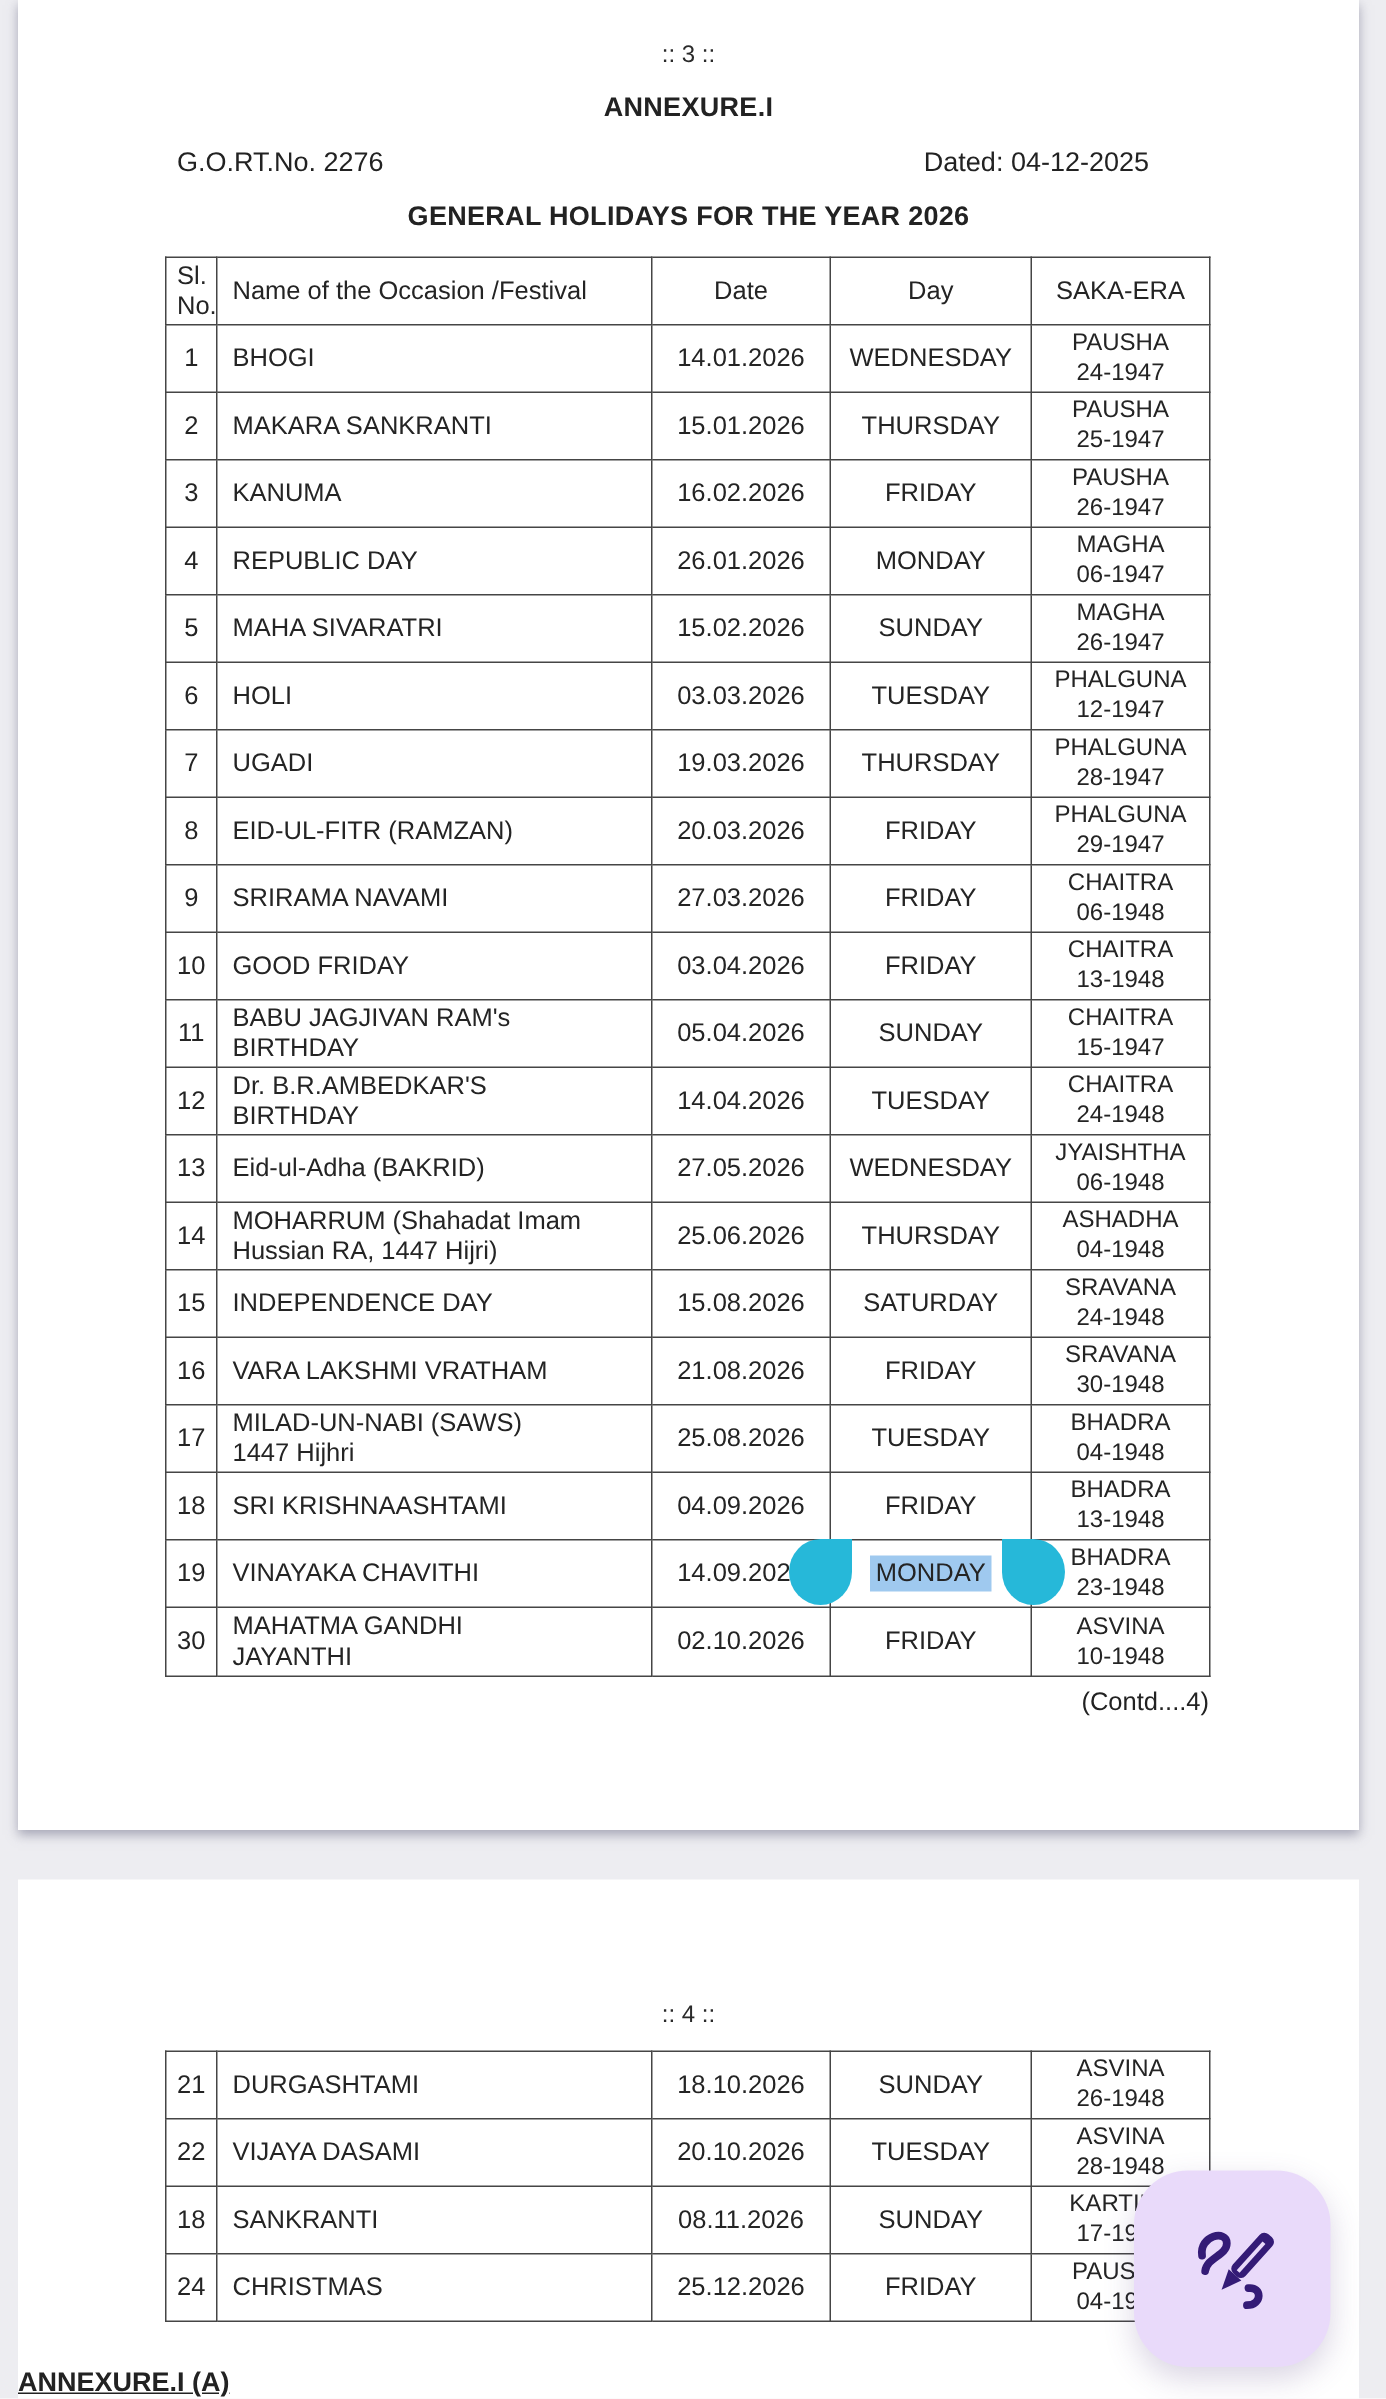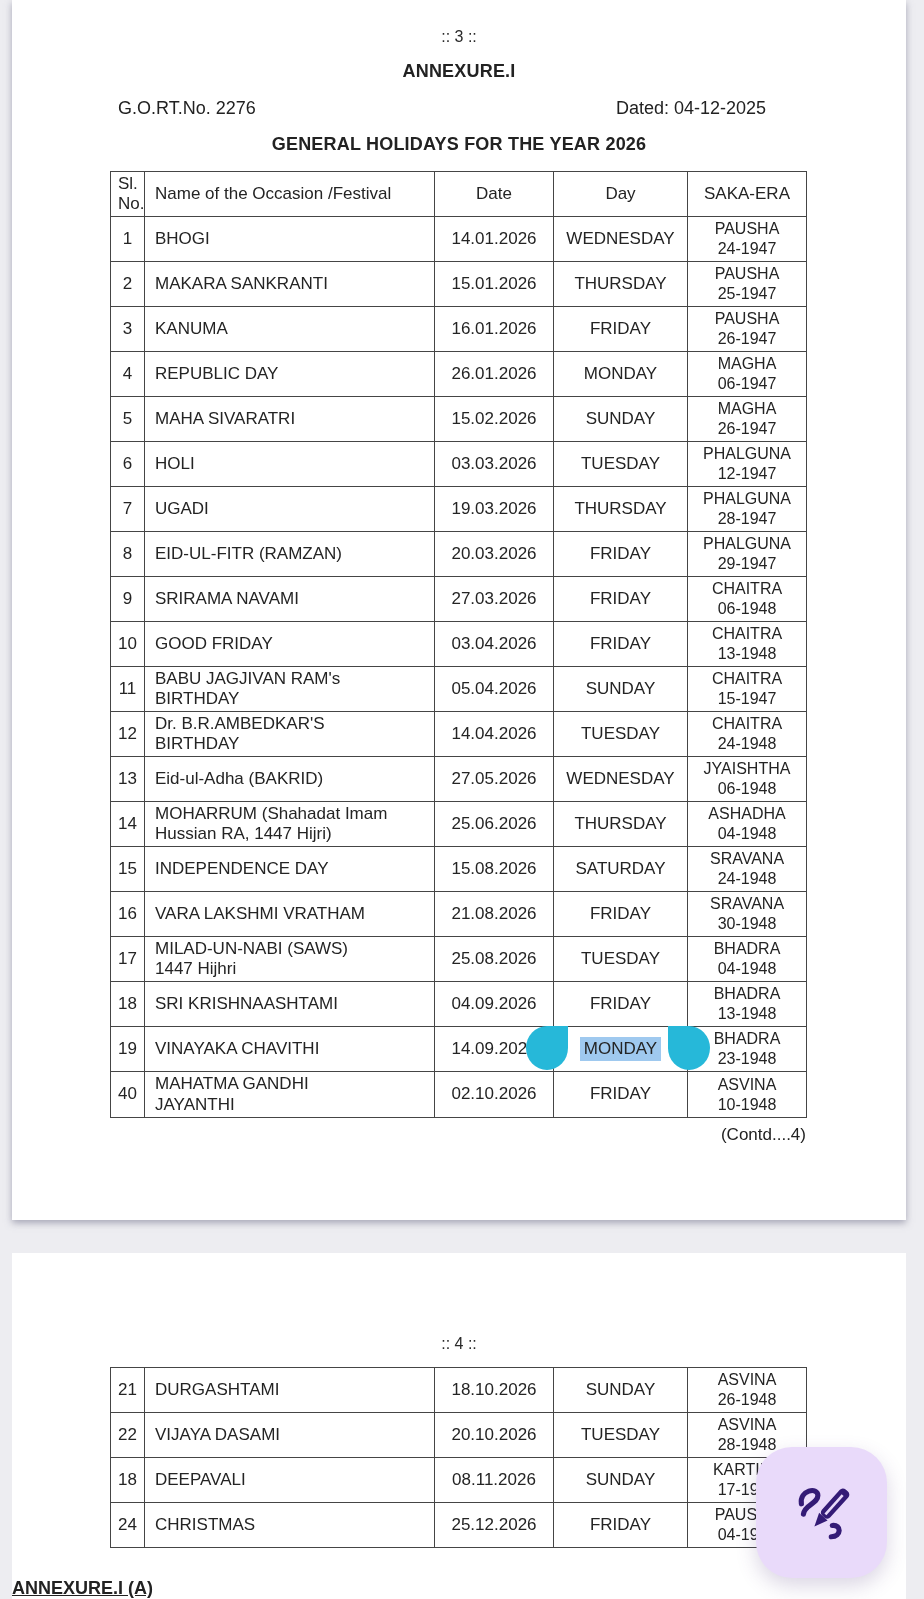--- a/index.html
+++ b/index.html
@@ -104,21 +104,21 @@
             <td>2</td>
             <td>MAKARA SANKRANTI</td>
             <td>15.01.2026</td>
             <td>THURSDAY</td>
             <td>PAUSHA
 25-1947</td>
           </tr>
           <tr>
             <td>3</td>
             <td>KANUMA</td>
-            <td>16.01.2026</td>
+            <td>16.02.2026</td>
             <td>FRIDAY</td>
             <td>PAUSHA
 26-1947</td>
           </tr>
           <tr>
             <td>4</td>
             <td>REPUBLIC DAY</td>
             <td>26.01.2026</td>
             <td>MONDAY</td>
             <td>MAGHA
@@ -242,21 +242,21 @@
           </tr>
           <tr>
             <td>19</td>
             <td>VINAYAKA CHAVITHI</td>
             <td>14.09.2026</td>
             <td><span class="sel-highlight">MONDAY</span></td>
             <td>BHADRA
 23-1948</td>
           </tr>
           <tr>
-            <td>40</td>
+            <td>30</td>
             <td>MAHATMA GANDHI
 JAYANTHI</td>
             <td>02.10.2026</td>
             <td>FRIDAY</td>
             <td>ASVINA
 10-1948</td>
           </tr>
         </tbody>
       </table>
 
@@ -286,21 +286,21 @@
           <tr>
             <td>22</td>
             <td>VIJAYA DASAMI</td>
             <td>20.10.2026</td>
             <td>TUESDAY</td>
             <td>ASVINA
 28-1948</td>
           </tr>
           <tr>
             <td>18</td>
-            <td>DEEPAVALI</td>
+            <td>SANKRANTI</td>
             <td>08.11.2026</td>
             <td>SUNDAY</td>
             <td>KARTIKA
 17-1948</td>
           </tr>
           <tr>
             <td>24</td>
             <td>CHRISTMAS</td>
             <td>25.12.2026</td>
             <td>FRIDAY</td>

